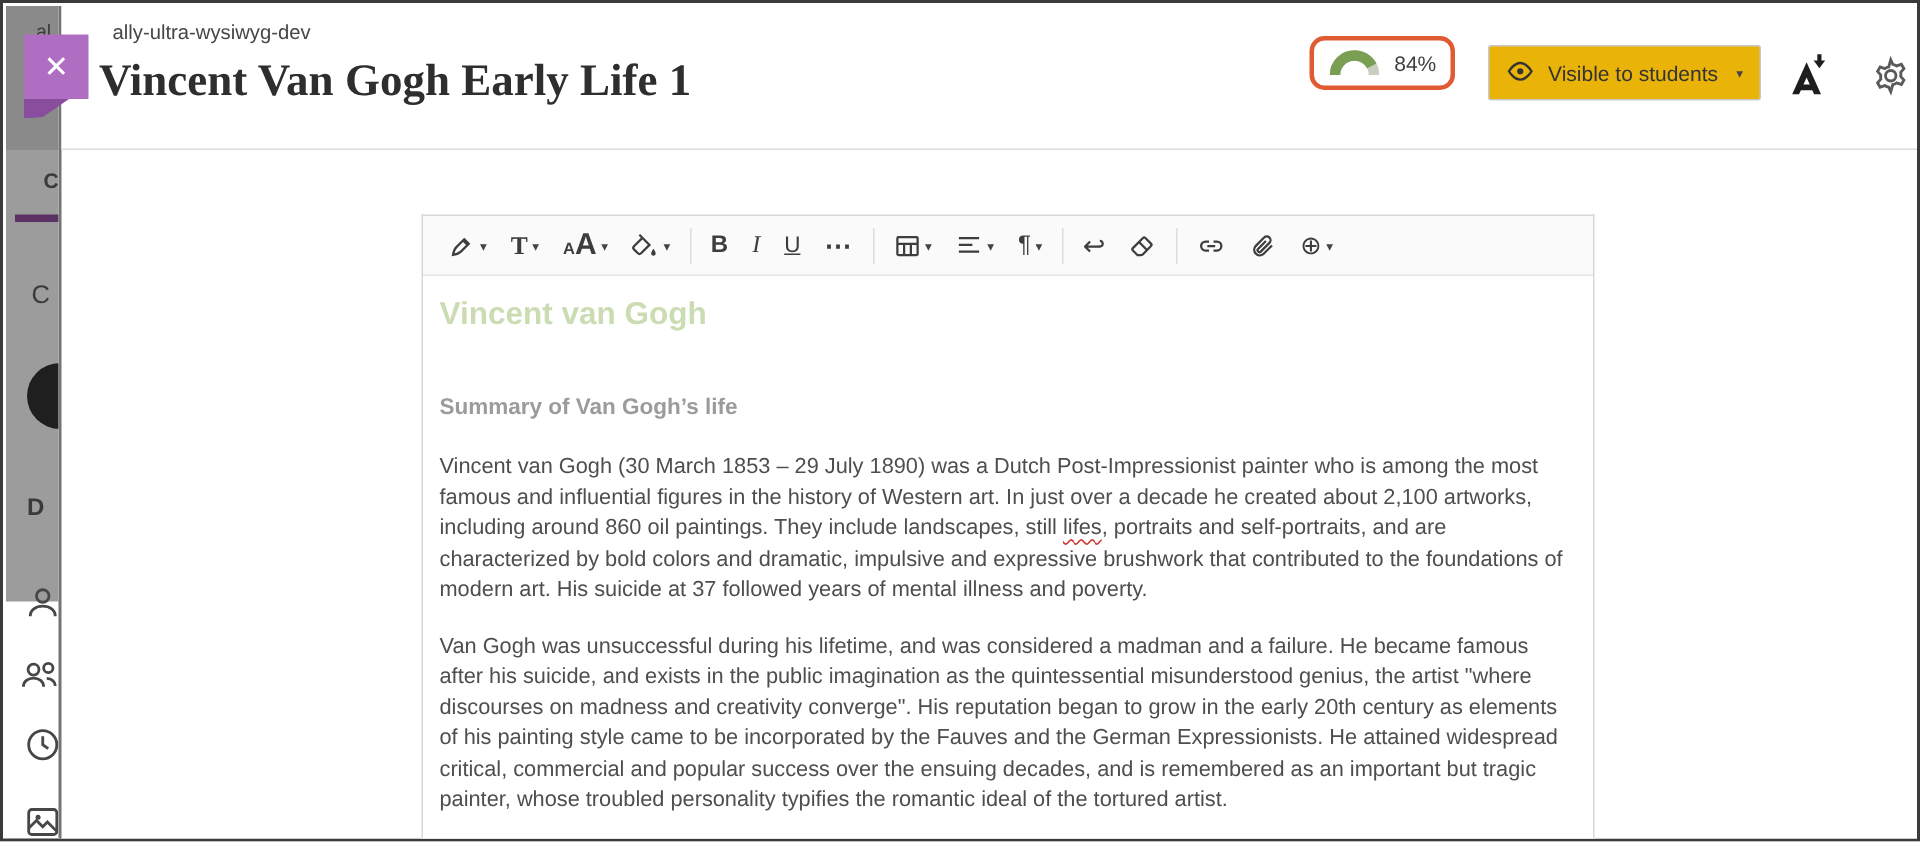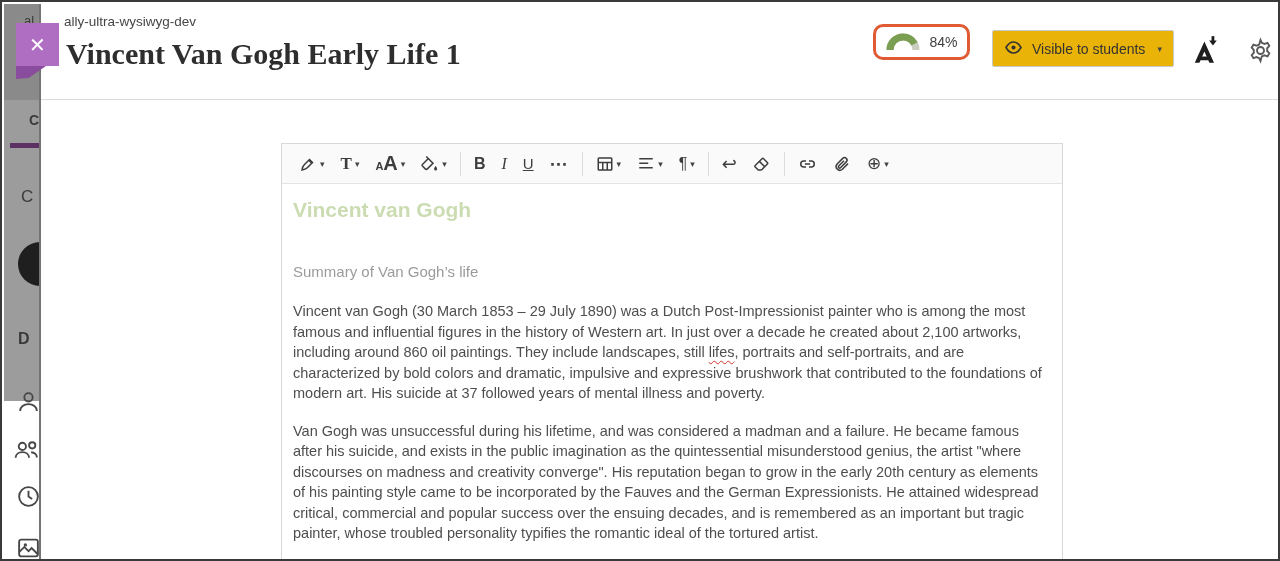--- a/index.html
+++ b/index.html
@@ -20,21 +20,21 @@
   .ul-course { left:17px; top:183px; font-size:17px; }
   .ul-avatar { position:absolute; left:14px; top:238px; width:44px; height:44px; border-radius:50%; background:#1f1f1f; }
   .ul-details { left:14px; top:326px; font-size:16px; font-weight:bold; }
   .ul-icon { position:absolute; color:#474747; }
 
   
   .modal { position:absolute; left:37px; top:2px; width:1241px; height:557px; background:#fff; border-left:2px solid #747474; z-index:2; }
 
   
   .hdr { position:relative; height:96px; border-bottom:1px solid #dcdcdc; background:#fff; }
-  .breadcrumb { position:absolute; left:23px; top:10px; font-size:13.5px; color:#464646; }
+  .breadcrumb { position:absolute; left:34px; top:10px; font-size:13.5px; color:#464646; }
   .doc-title { position:absolute; left:25px; top:33px; font-family:"Liberation Serif", serif; font-size:30px; font-weight:700; color:#2e2e2e; }
 
   .close-btn { position:absolute; left:14px; top:21px; width:43px; height:43px; background:#b06ec3; z-index:5;
     display:flex; align-items:center; justify-content:center; color:#fff; font-size:20px; cursor:pointer; border:none; }
   .close-tail { position:absolute; left:14px; top:64px; width:30px; height:13px; background:#8a4d9e; z-index:4;
     clip-path:polygon(0 0, 100% 0, 42% 92%, 0 100%); }
 
   .ally-badge { position:absolute; left:832px; top:20px; width:97px; height:36px; border:3px solid #e05a33; border-radius:10px;
     background:#fff; display:flex; align-items:center; justify-content:center; gap:8px; cursor:pointer; }
   .ally-score-label { font-size:14px; color:#3f3f3f; }
@@ -59,21 +59,21 @@
   .g-italic { font-family:"Liberation Serif", serif; font-style:italic; }
   .g-underline { text-decoration:underline; font-size:15px; }
   .g-more { font-weight:bold; font-size:18px; letter-spacing:1px; }
   .g-undo { font-size:18px; }
   .g-plus { font-size:17px; }
   .aa { display:inline-block; font-weight:bold; font-size:20px; }
   .aa::first-letter { font-size:11px; }
 
   .content { padding:14px 11px 0 11px; cursor:text; }
   .doc-h1 { font-size:21px; font-weight:bold; color:#cbdcb2; margin-bottom:41px; }
-  .doc-h2 { font-size:15px; font-weight:normal; color:#9b9b9b; margin-bottom:21px; }
+  .doc-h2 { font-size:15px; font-weight:bold; color:#9b9b9b; margin-bottom:21px; }
   .content p { font-size:14.5px; line-height:20.5px; color:#4e4e4e; margin-bottom:17px; }
   .misspelled { text-decoration:underline wavy #d0342c 1px; text-underline-offset:3px; }
 </style>
 </head>
 <body>
 
 <div class="screen">
 
   <div class="underlay">
     <div class="underlay-top"></div>

